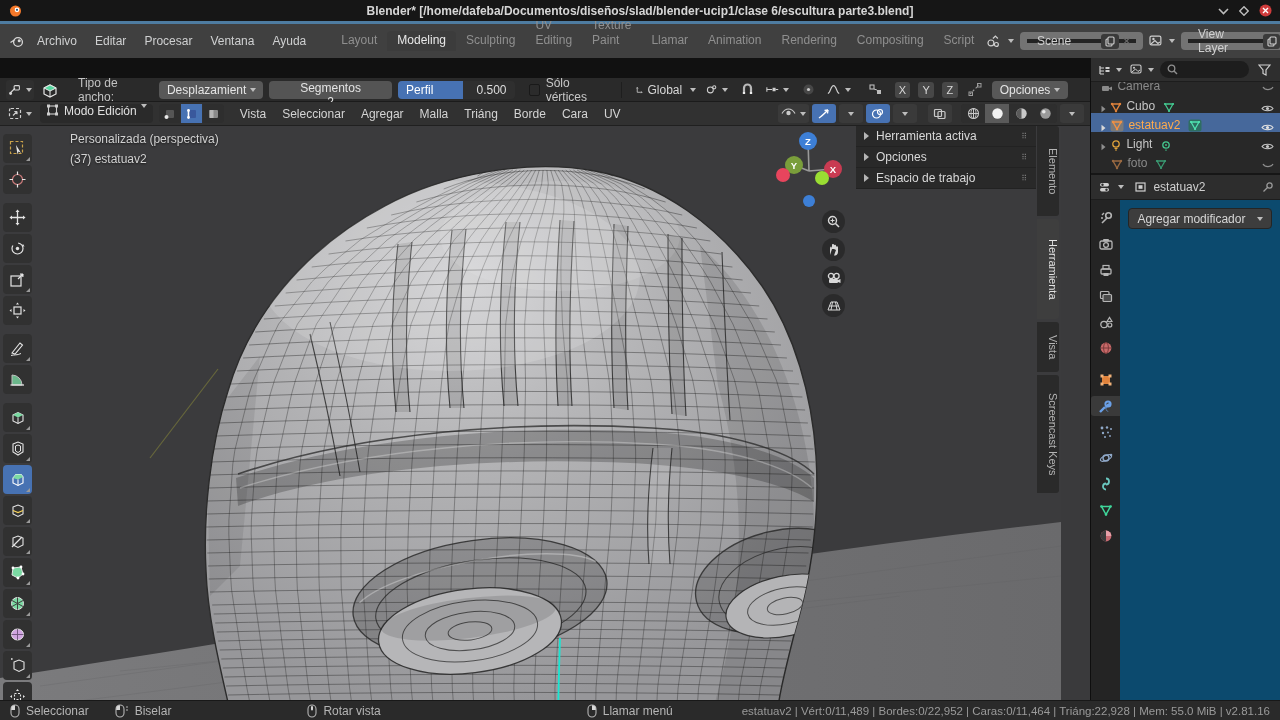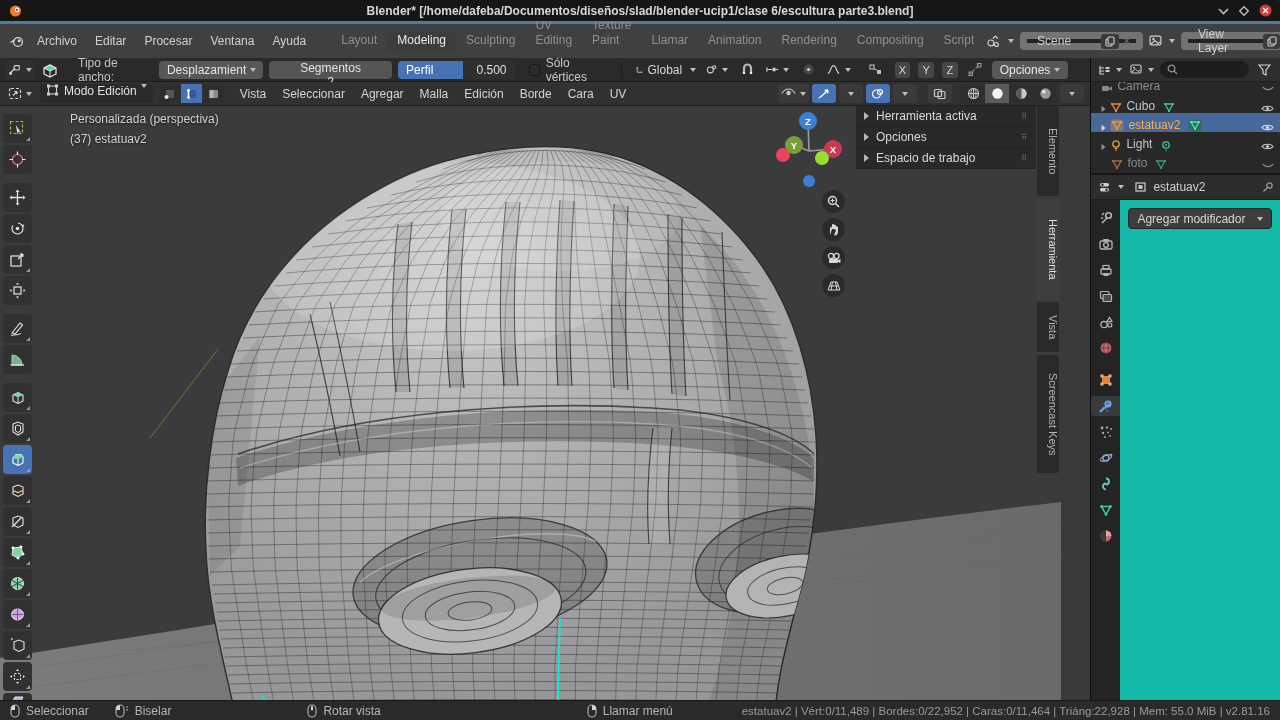--- a/index.html
+++ b/index.html
@@ -32,21 +32,21 @@
   .mini-x { color:#6a6a6a; font-size:11px; padding:0 3px; }
 
   
   .chev { width:0; height:0; border-left:3.5px solid transparent; border-right:3.5px solid transparent;
     border-top:4px solid #bdbdbd; display:inline-block; margin-left:4px; }
   .tri-right { width:0; height:0; border-top:4px solid transparent; border-bottom:4px solid transparent;
     border-left:5px solid #b5b5b5; display:inline-block; }
 
   
   .main { flex:1; display:flex; min-height:0; }
-  .left-col { width:1267px; display:flex; flex-direction:column; border-right:1px solid #0e0e0e; }
+  .left-col { width:1267px; display:flex; flex-direction:column; border-right:1px solid #0e0e0e;margin-top:20px; }
 
   
   .toolsettings { height:24px; background:#2a2a2a; border-bottom:1px solid #1b1b1b;
     display:flex; align-items:center; padding:0 6px; gap:6px; flex:none; }
   .ts-label { color:#c3c3c3; margin:0 2px 0 12px; }
   .pill { height:18px; background:#545454; border-radius:4px; display:flex; align-items:center;
     padding:0 8px; color:#e4e4e4; }
   .pill.dd { background:#585858; }
   .numfield { height:18px; width:132px; background:#545454; border-radius:4px; display:flex;
     align-items:center; padding:0 8px; color:#e4e4e4; justify-content:space-between;flex-direction:column; }
@@ -124,21 +124,21 @@
 
   .properties { flex:1; display:flex; flex-direction:column; min-height:0; }
   .props-header { height:25px; background:#2d2d2d; border-bottom:1px solid #1d1d1d;
     display:flex; align-items:center; padding:0 6px; gap:8px; flex:none; }
   .crumb { display:flex; align-items:center; gap:6px; color:#cfcfcf; }
   .props-body { flex:1; display:flex; min-height:0; }
   .props-tabs { width:29px; background:#242424; display:flex; flex-direction:column;
     align-items:center; padding-top:8px; gap:6px; }
   .ptab { width:29px; height:20px; display:flex; align-items:center; justify-content:center; }
   .ptab.active { background:#3a3a3a; border-radius:3px 0 0 3px; }
-  .props-content { flex:1; background:#14b8a6; padding:8px 8px 0 8px; }
+  .props-content { flex:1; background:#0c4a6e; padding:8px 8px 0 8px; }
   .dropdown-wide { height:21px; background:#3d3d3d; border:1px solid #252525; border-radius:4px;
     display:flex; align-items:center; padding:0 8px; color:#d6d6d6; }
   .dropdown-wide .chev { margin-left:auto; }
 
   
   .statusbar { height:20px; background:#2a2a2a; border-top:1px solid #181818; display:flex;
     align-items:center; padding:0 10px; gap:26px; flex:none; color:#b5b5b5; }
   .hint { display:flex; align-items:center; gap:6px; }
   .sb-stats { margin-left:auto; color:#9a9a9a; font-size:11.5px; }
 
@@ -385,21 +385,21 @@
               <svg width="13" height="12" viewBox="0 0 13 12">
                 <rect x="2.5" y="2" width="8.5" height="8" rx="1" fill="#8a8a8a"></rect>
                 <rect x="2.5" y="2" width="4" height="8" fill="#b5b5b5"></rect>
               </svg>
             </span>
         </span>
         <span class="vp-menu">Vista</span>
         <span class="vp-menu">Seleccionar</span>
         <span class="vp-menu">Agregar</span>
         <span class="vp-menu">Malla</span>
-        <span class="vp-menu">Edición</span>
+        <span class="vp-menu">Triáng</span>
         <span class="vp-menu">Borde</span>
         <span class="vp-menu">Cara</span>
         <span class="vp-menu">UV</span>
         <span class="vph-right">
           <span class="tog">
             <svg width="15" height="11" viewBox="0 0 15 11">
                 <path d="M1,5.5 C3,2 6,1 7.5,1 C9,1 12,2 14,5.5" fill="none" stroke="#c9c9c9" stroke-width="1.2"></path>
                 <circle cx="7.5" cy="5" r="2.2" fill="#c9c9c9"></circle>
               </svg>
               <span class="chev"></span>

